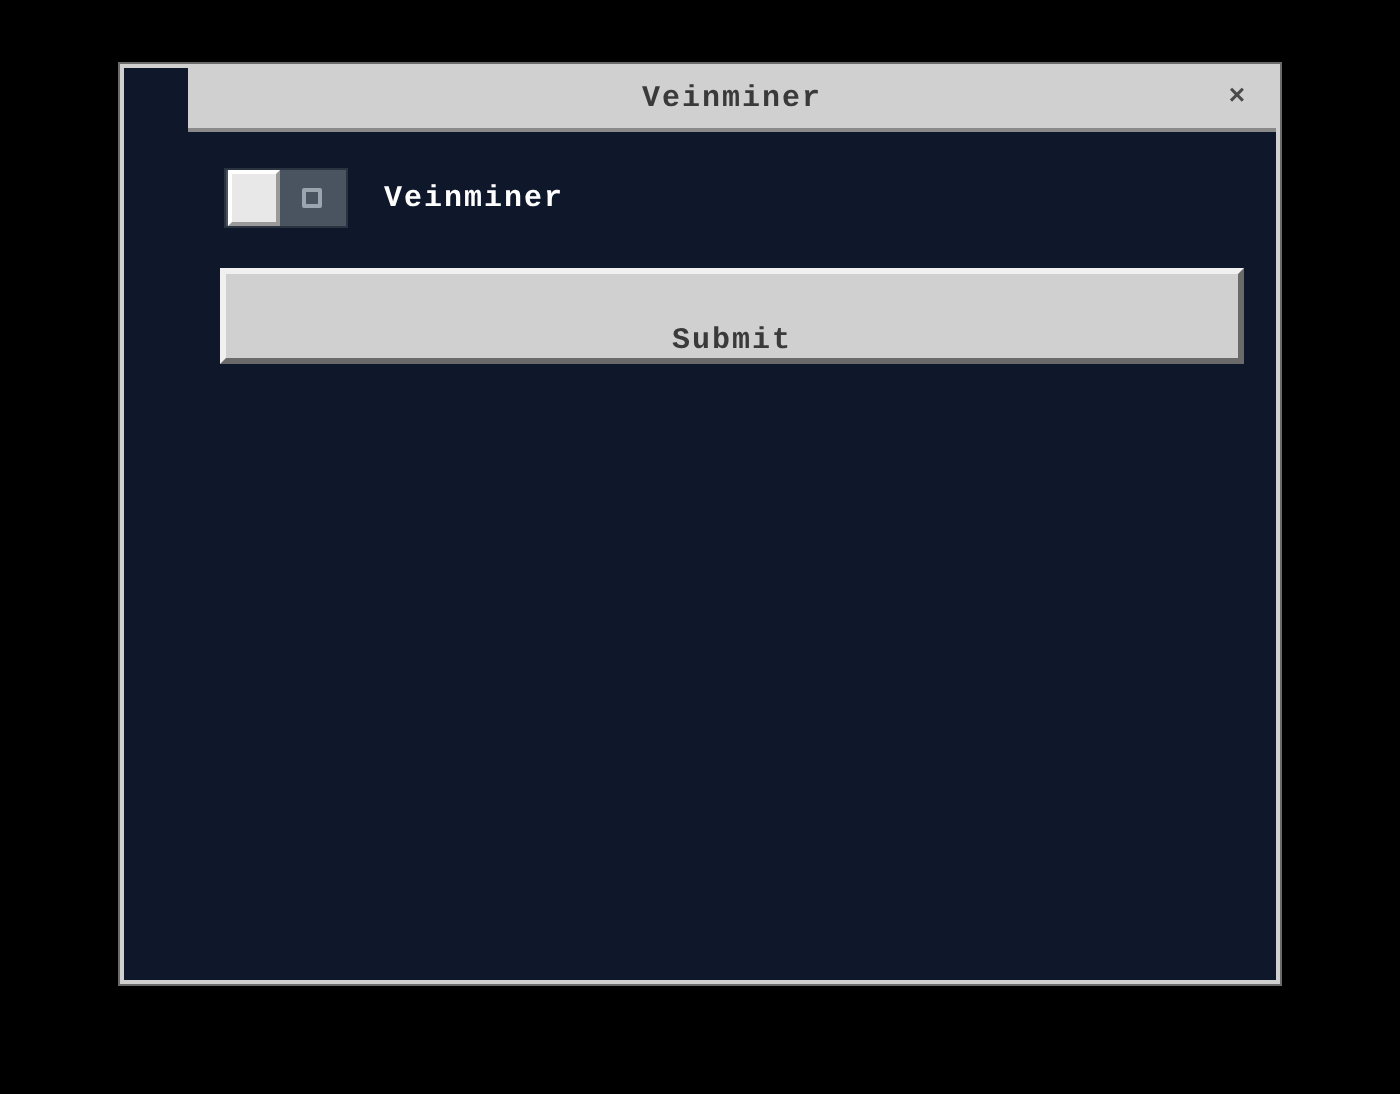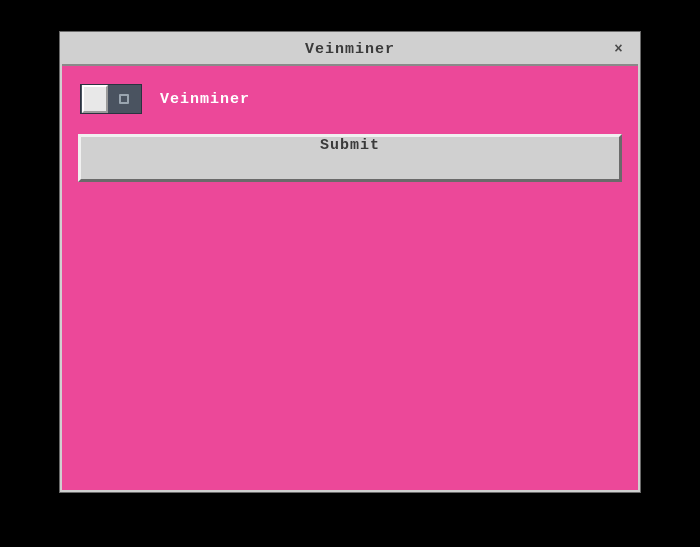--- a/index.html
+++ b/index.html
@@ -15,23 +15,24 @@
       font-family: 'Courier New', monospace;
       letter-spacing: 1px;
       display: flex;
       align-items: flex-start;
       justify-content: center;
       padding-top: 32px;
     }
     
     .dialog-window {
       width: 580px;
-      background: #ec4899;
+      background: #0f172a;
       border: 2px solid #d0d0d0;
       box-shadow: 0 0 0 1px #6a6a6a;
+      padding-left: 32px;
     }
     
     .titlebar {
       height: 32px;
       background: #d0d0d0;
       display: flex;
       align-items: center;
       position: relative;
       border-bottom: 2px solid #8a8a8a;
     }
@@ -112,21 +113,21 @@
     
     .submit-button {
       width: 100%;
       height: 48px;
       background: #d0d0d0;
       border-top: 3px solid #f0f0f0;
       border-left: 3px solid #f0f0f0;
       border-right: 3px solid #6a6a6a;
       border-bottom: 3px solid #6a6a6a;
       display: flex;
-      align-items: flex-start;
+      align-items: flex-end;
       justify-content: center;
       cursor: pointer;
       margin-bottom: 8px;
     }
     
     .submit-button-label {
       color: #3a3a3a;
       font-size: 15px;
       font-weight: bold;
     }

